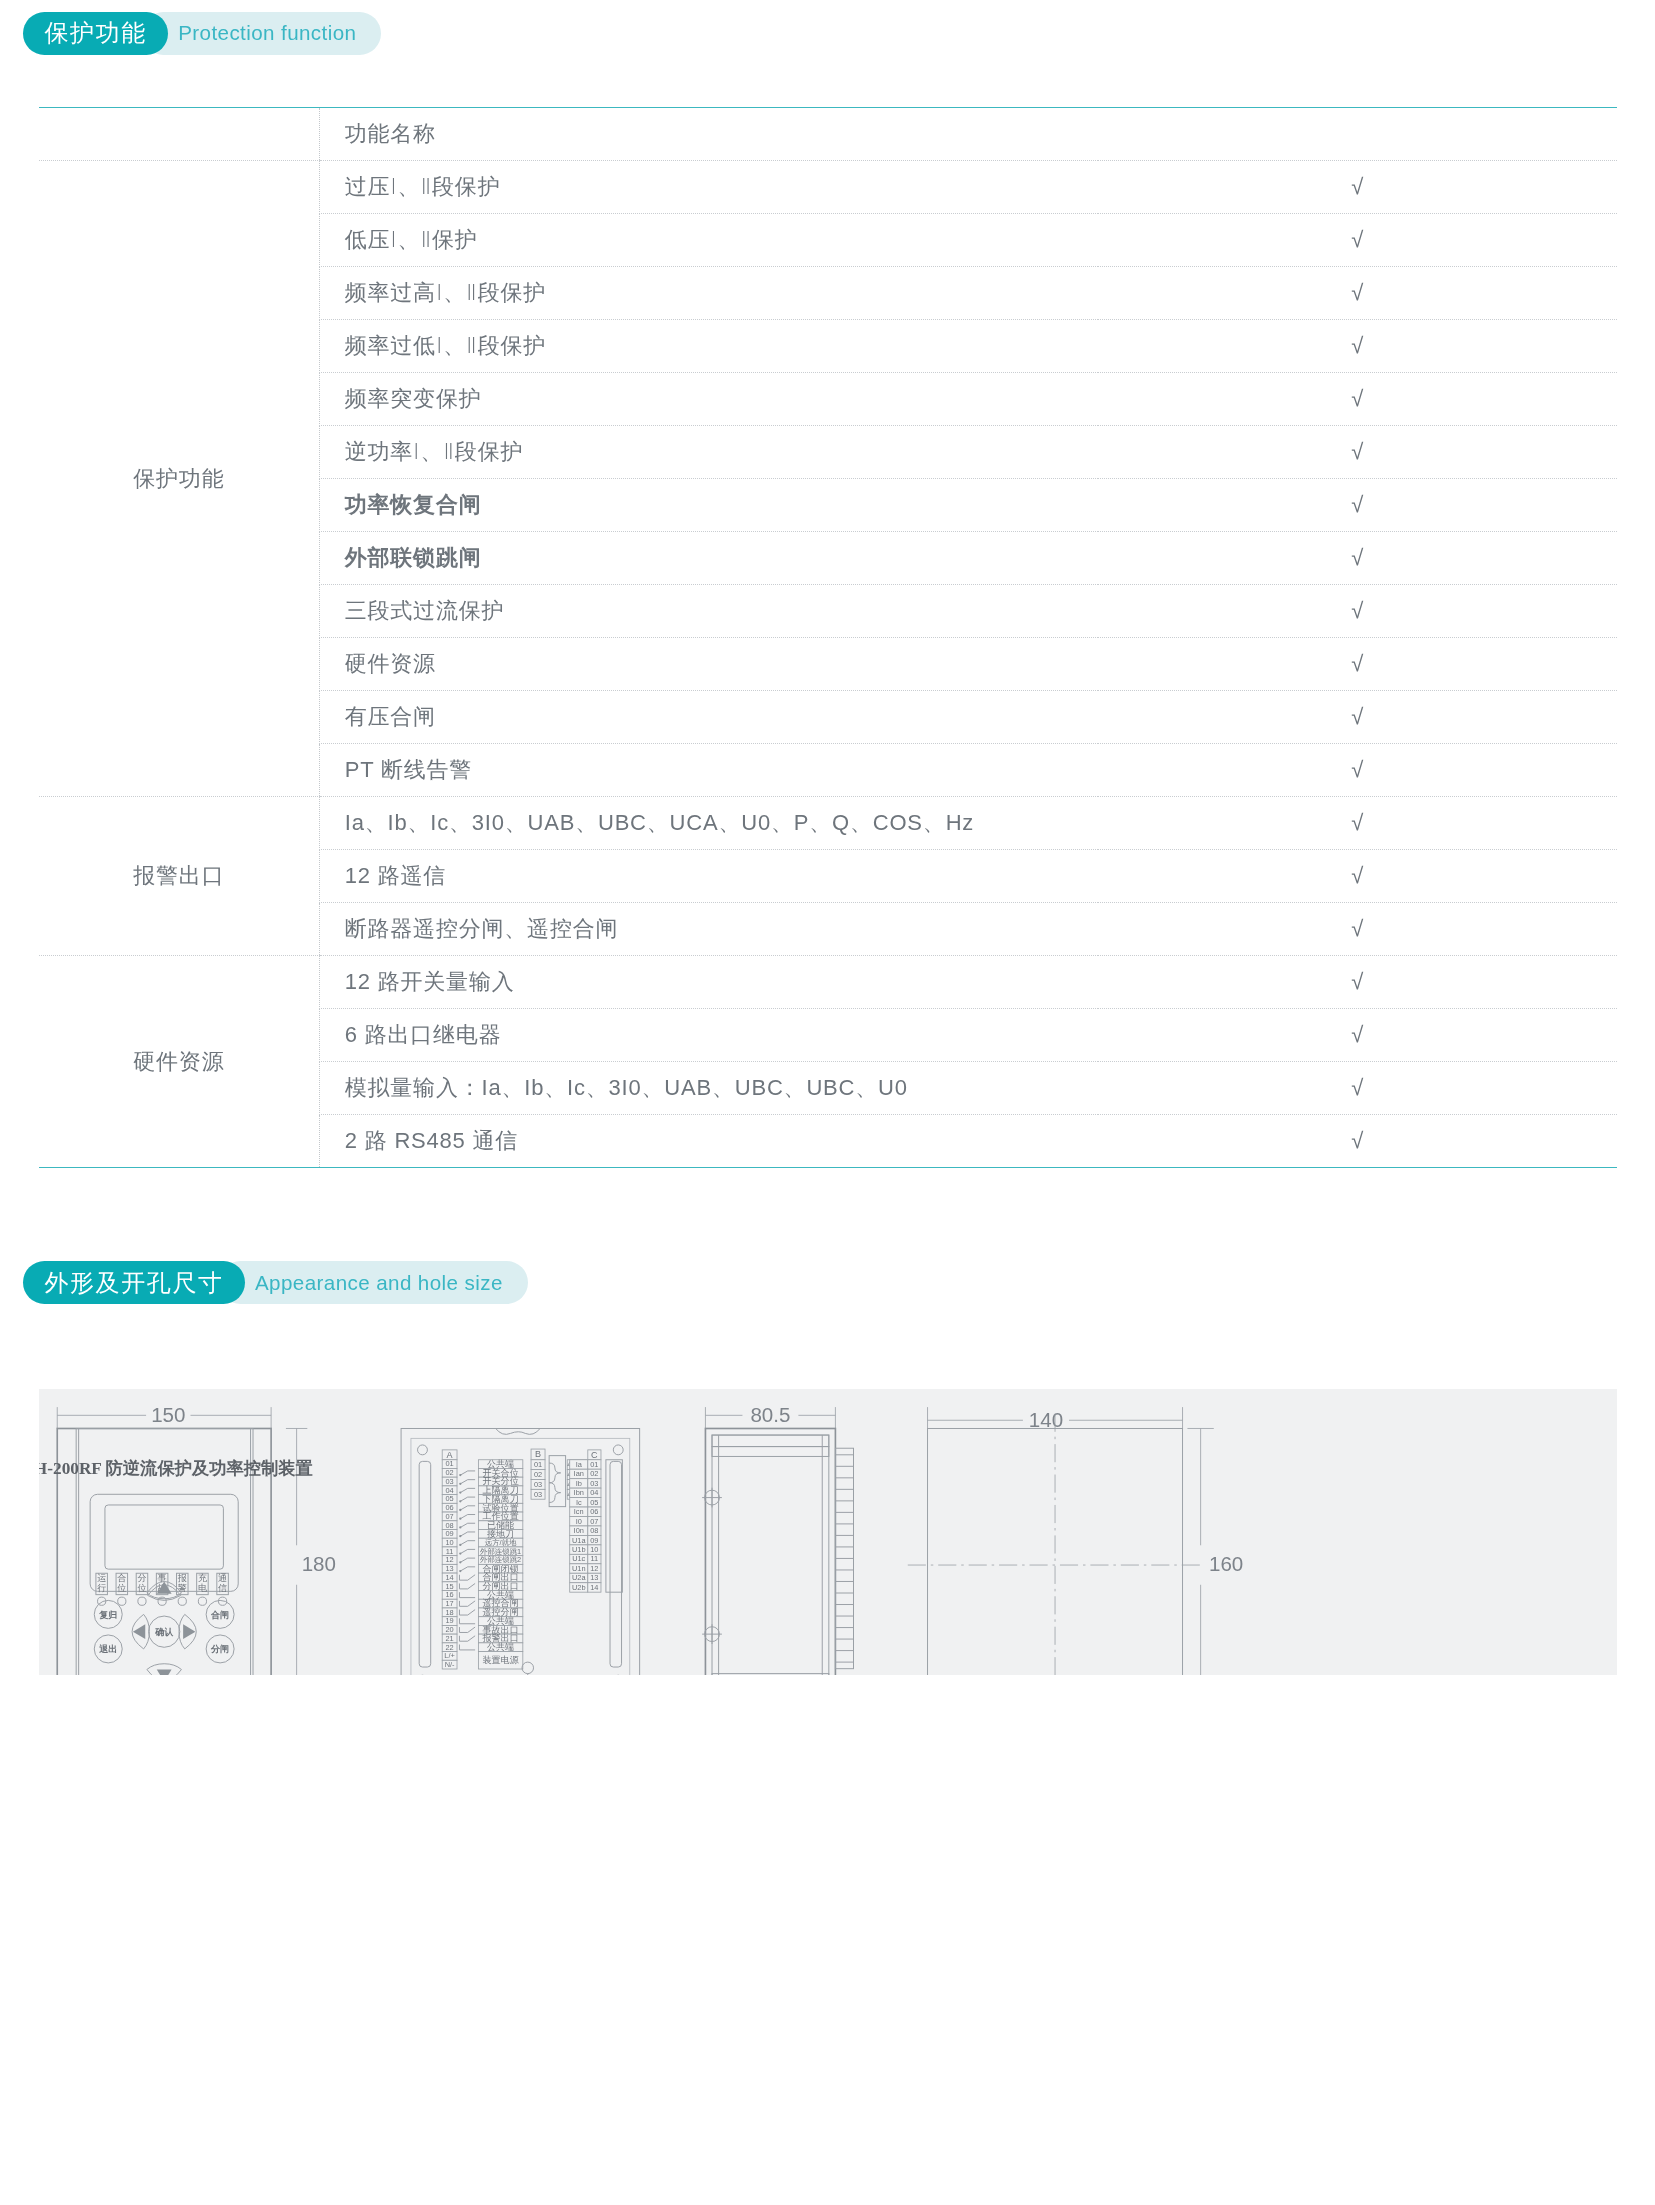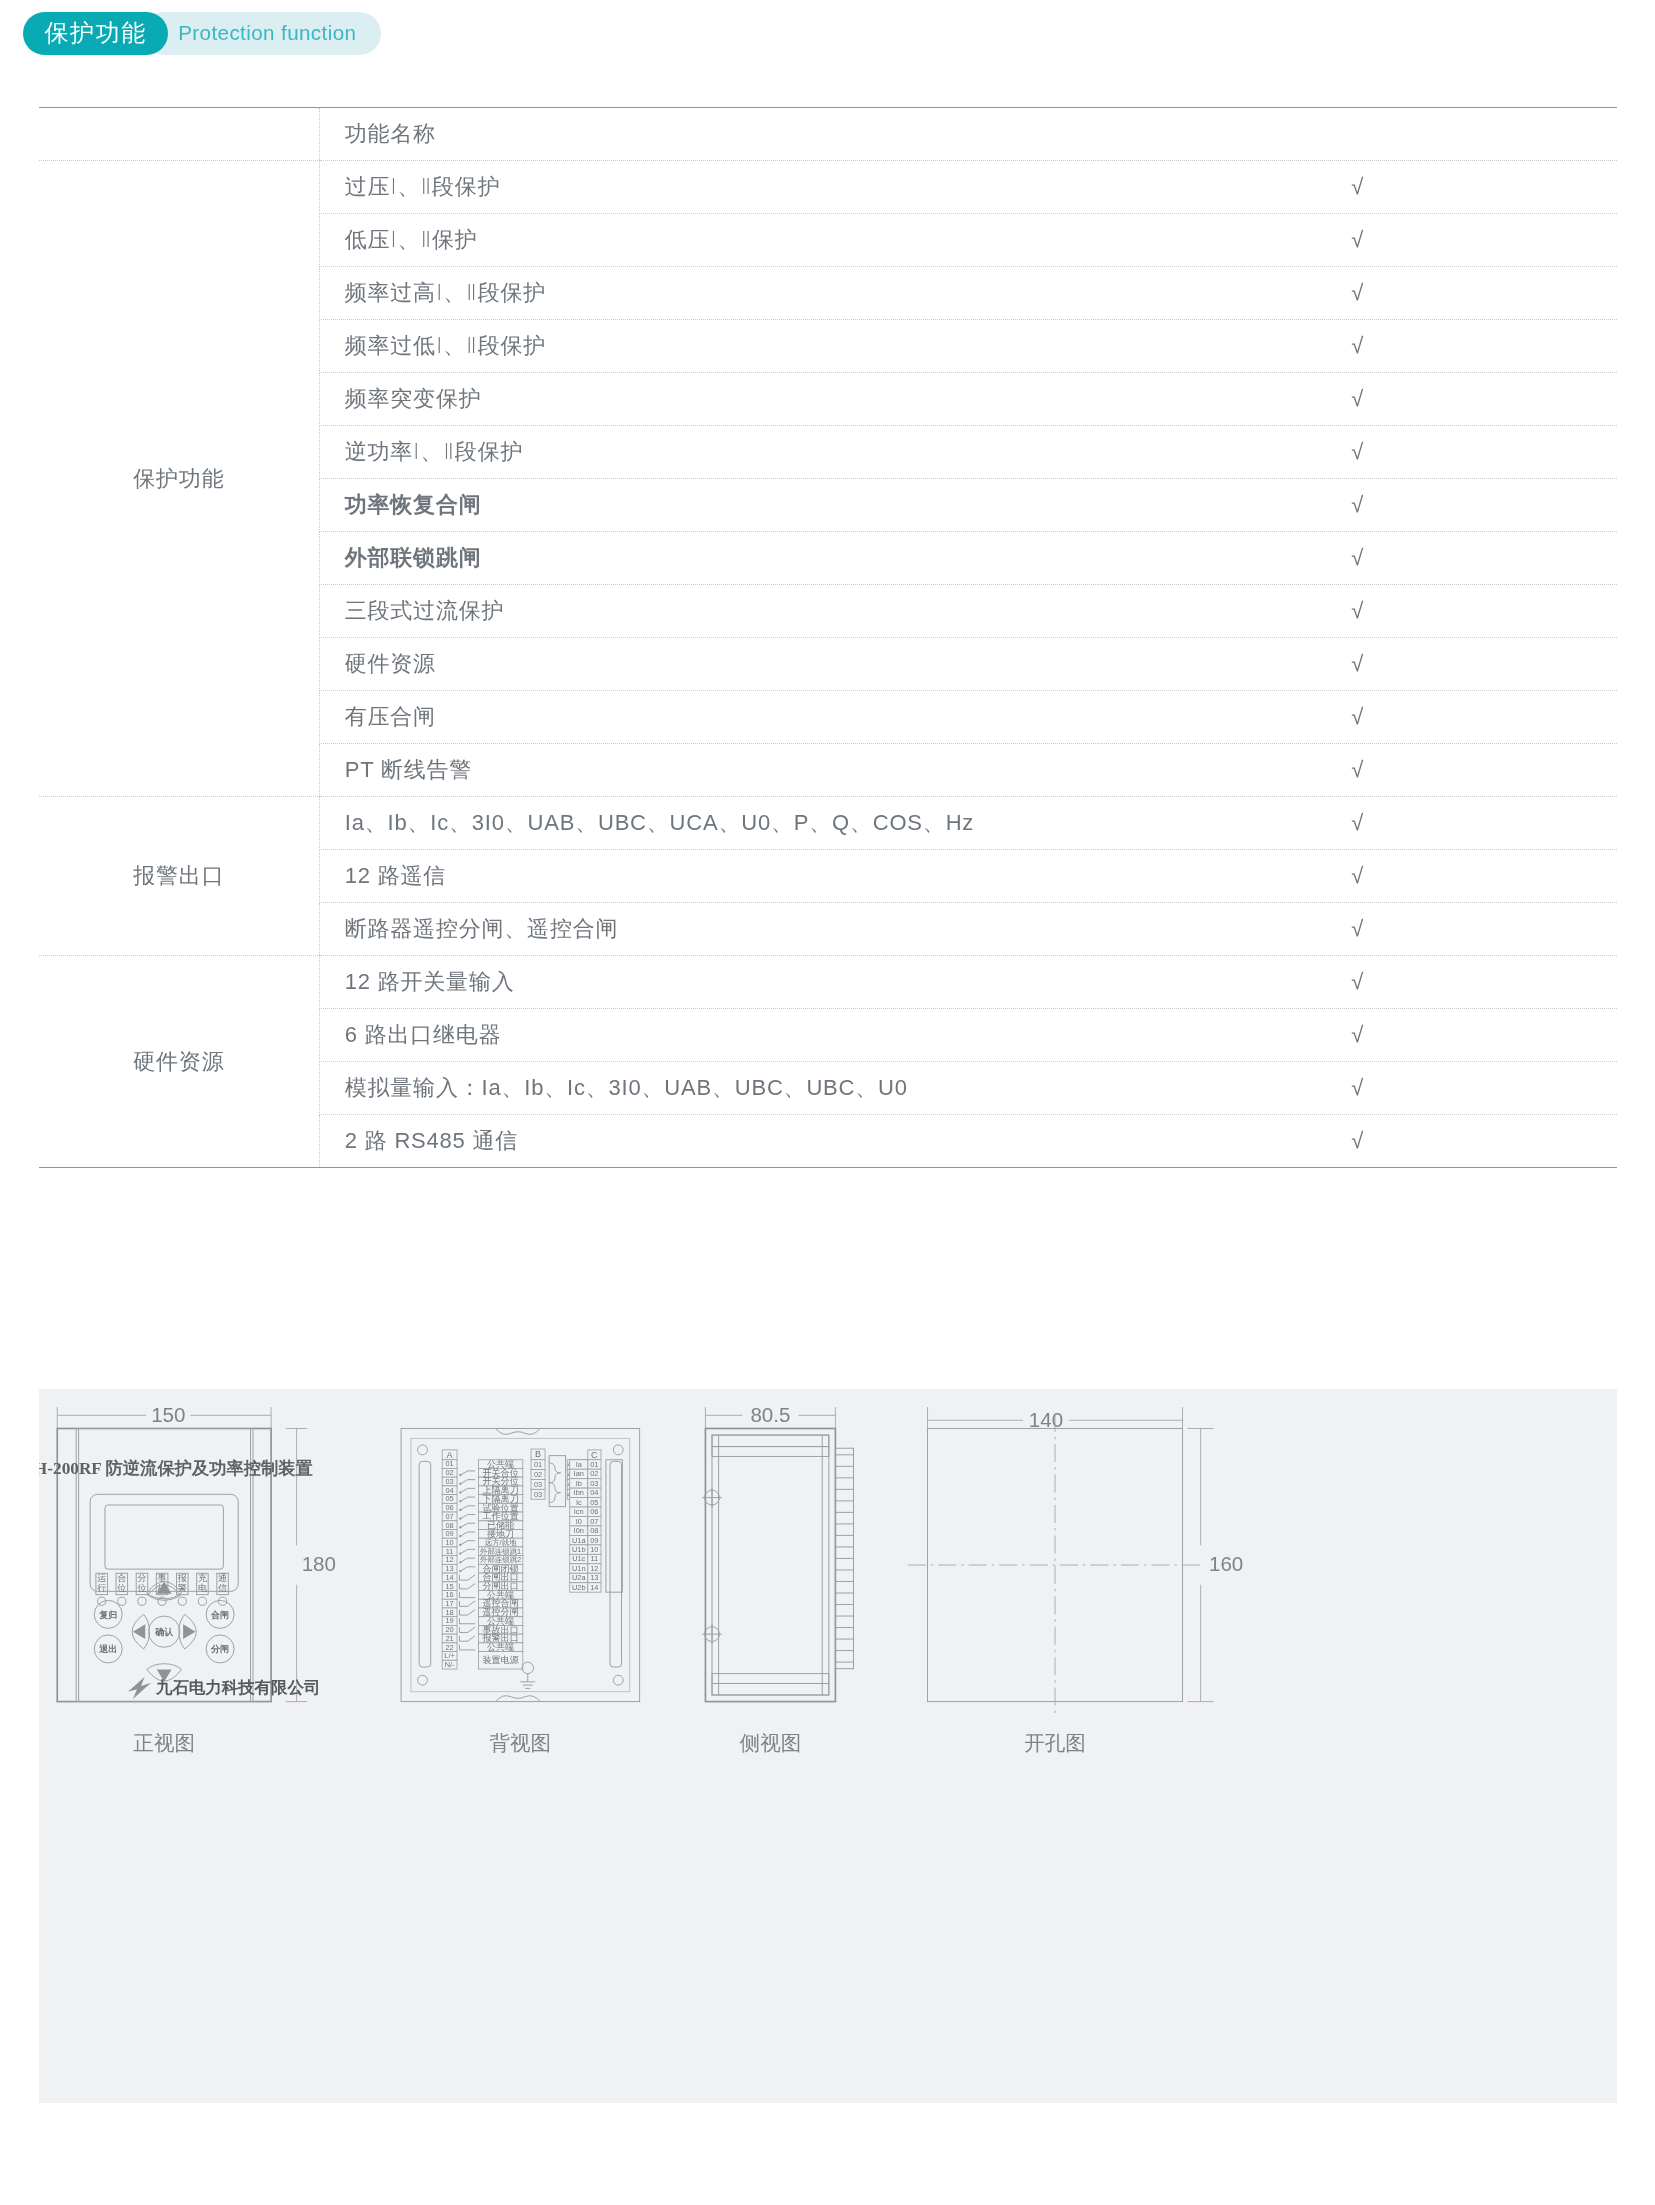--- a/index.html
+++ b/index.html
@@ -1,17 +1,17 @@
 <!DOCTYPE html>
 <html style="font-size:13px"><head>
 <meta charset="utf-8">
 <style>
   html,body{margin:0;padding:0;background:#ffffff;}
   body{width:1656px;height:2205px;font-family:"Liberation Sans","DejaVu Sans",sans-serif;color:#5a6068;-webkit-font-smoothing:antialiased;}
-  .page{position:relative;width:1656px;height:2205px;overflow:hidden;}
+  .page{position:relative;width:1656px;height:1675px;overflow:hidden;}
 
   
   .pill-wrap{position:absolute;display:flex;align-items:stretch;height:43px;}
   .pill-cn{background:#08abb4;color:#fff;border-radius:21.4px;display:flex;align-items:center;
            padding:0 21.4px;font-size:24px;letter-spacing:1.6px;position:relative;z-index:3;white-space:nowrap;}
   .pill-en{background:#dbeef1;color:#3ab6c4;border-radius:21.4px;display:flex;align-items:center;
            padding:0 25px 0 36px;margin-left:-26px;font-size:20.6px;letter-spacing:0.4px;white-space:nowrap;z-index:1;text-align:center;}
 
   
   .spec-table{position:absolute;left:39px;top:107px;width:1578px;border-collapse:collapse;}
@@ -120,20 +120,24 @@
           <td class="c-name " style="border-bottom: 0.8px dotted rgb(201, 205, 209);">模拟量输入：Ia、Ib、Ic、3I0、UAB、UBC、UBC、U0</td>
           <td class="c-mark " style="border-bottom: 0.8px dotted rgb(201, 205, 209);">√</td>
         </tr>
         <tr>
           <td class="c-name bottomline">2 路 RS485 通信</td>
           <td class="c-mark bottomline">√</td>
         </tr>
       </tbody>
   </table>
 
+  <div class="pill-wrap" style="left:23px;top:1261px;">
+    <div class="pill-cn">外形及开孔尺寸</div>
+    <div class="pill-en">Appearance and hole size</div>
+  </div>
 
   <div class="draw-panel">
     <svg class="dwg" viewBox="0 0 1918 868">
       <defs>
         <style>
           .ln{stroke:#9aa0a6;fill:none;stroke-width:1.2}
           .ln2{stroke:#8d9399;fill:none;stroke-width:2}
           .lnl{stroke:#b4b9be;fill:none;stroke-width:1}
           .dim{stroke:#9aa0a6;fill:none;stroke-width:1}
           .dimtxt{fill:#7d838a;font-size:25px;font-family:"Liberation Sans",sans-serif}

